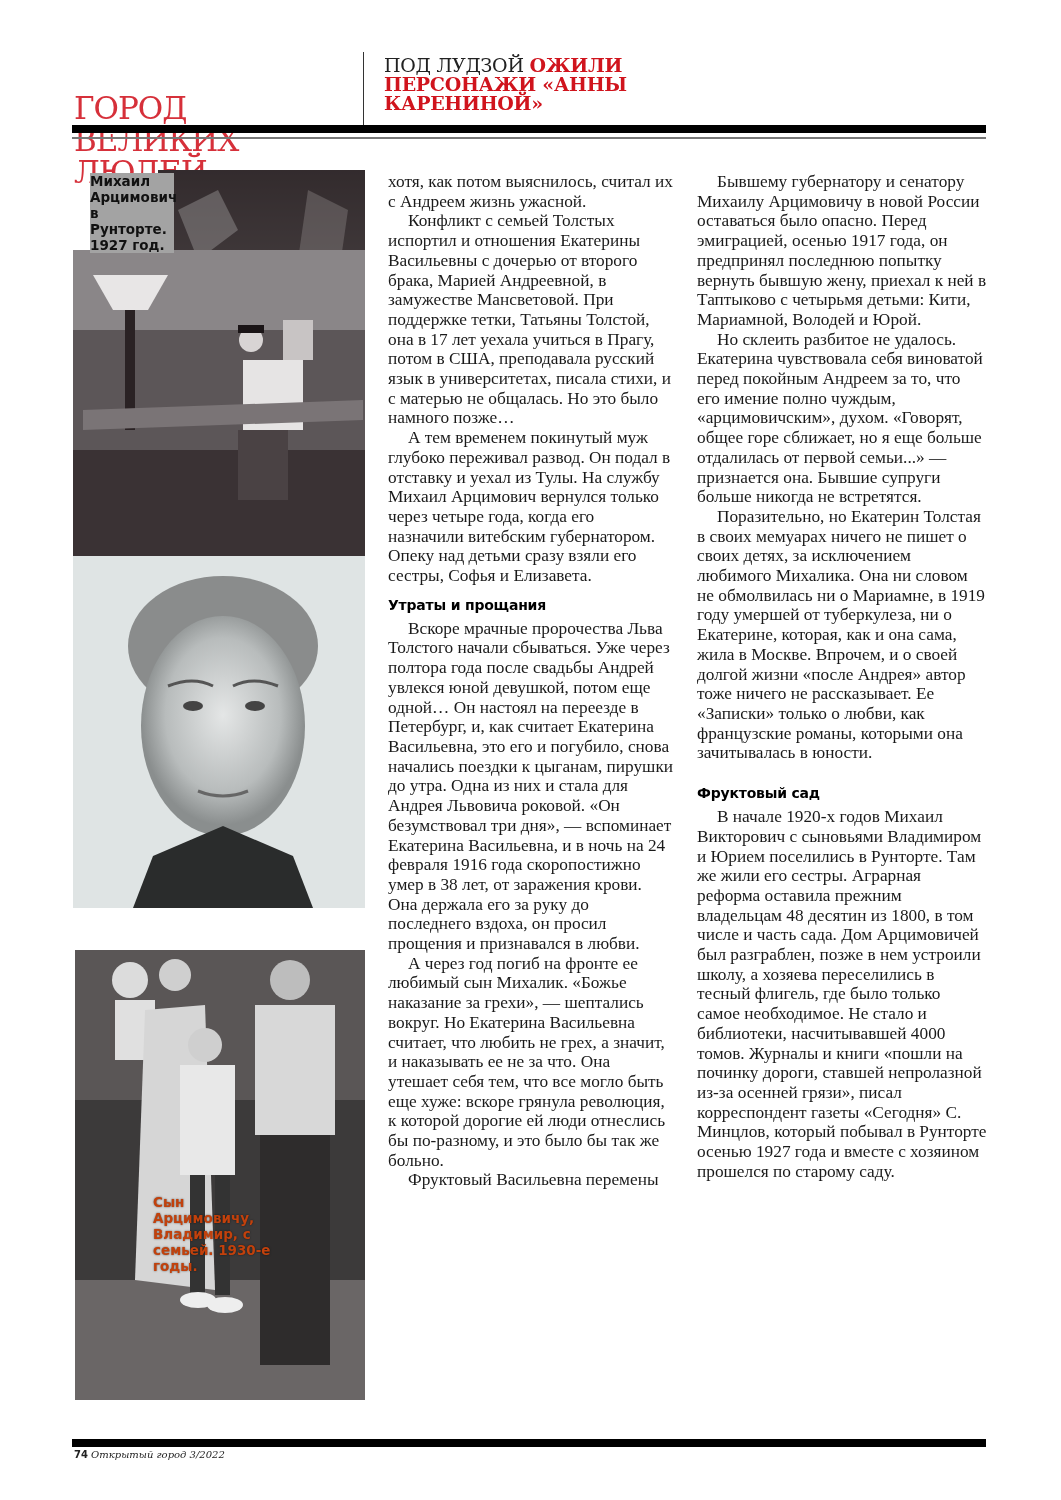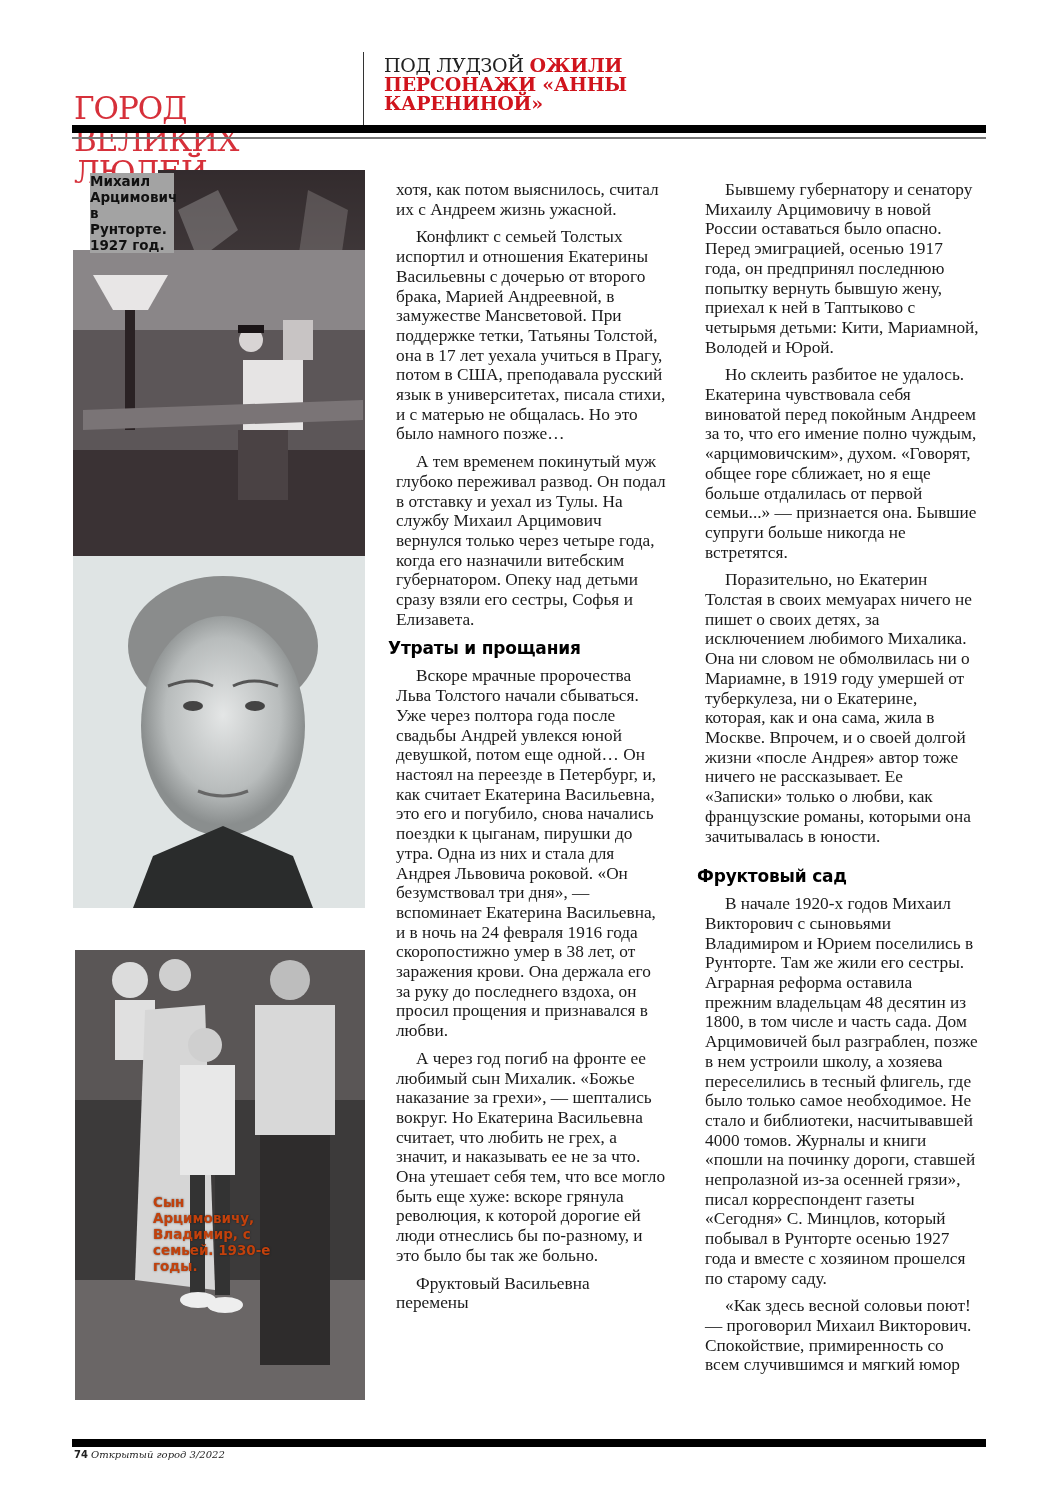--- a/index.html
+++ b/index.html
@@ -23,25 +23,25 @@
   .photo svg { display:block; width:100%; height:100%; }
   .caption {
     font-family:"DejaVu Sans", sans-serif; font-weight:bold;
     font-size:13.5px; line-height:16px; color:#111;
   }
   .caption.light { color:#c2410c; text-shadow:0 0 2px rgba(0,0,0,.6); }
   .col {
     font-family:"Liberation Serif", serif; font-size:17.3px; line-height:19.7px;
     color:#1a1a1a; text-align:left;
   }
-  .col p { margin:8px; text-indent:20px; }
+  .col p { margin:0; text-indent:20px; }
   .col p.noindent { text-indent:0; }
   .col h3 {
     margin:9px 0 4px 0; font-family:"DejaVu Sans", sans-serif; font-weight:bold;
-    font-size:17px; line-height:20px; color:#000; letter-spacing:-0.2px;
+    font-size:14px; line-height:20px; color:#000; letter-spacing:-0.2px;
   }
   .bottombar { left:72px; top:1439px; width:914px; height:8px; background:#000; }
   .footer {
     left:74px; top:1449px; font-family:"DejaVu Serif", serif; font-size:10px; color:#222;
   }
   .footer .pnum { font-family:"DejaVu Sans", sans-serif; font-weight:bold; font-style:normal; }
   .footer .mag { font-style:italic; }
 </style>
 </head>
 <body>
@@ -161,20 +161,19 @@
   <p>А через год погиб на фронте ее любимый сын Михалик. «Божье наказание за грехи», — шептались вокруг. Но Екатерина Васильевна считает, что любить не грех, а значит, и наказывать ее не за что. Она утешает себя тем, что все могло быть еще хуже: вскоре грянула революция, к которой дорогие ей люди отнеслись бы по-разному, и это было бы так же больно.</p>
   <p>Фруктовый Васильевна перемены</p>
 </div>
 
 <div class="abs col" style="left:697px; top:172px; width:290px;">
   <p>Бывшему губернатору и сенатору Михаилу Арцимовичу в новой России оставаться было опасно. Перед эмиграцией, осенью 1917 года, он предпринял последнюю попытку вернуть бывшую жену, приехал к ней в Таптыково с четырьмя детьми: Кити, Мариамной, Володей и Юрой.</p>
   <p>Но склеить разбитое не удалось. Екатерина чувствовала себя виноватой перед покойным Андреем за то, что его имение полно чуждым, «арцимовичским», духом. «Говорят, общее горе сближает, но я еще больше отдалилась от первой семьи...» — признается она. Бывшие супруги больше никогда не встретятся.</p>
   <p>Поразительно, но Екатерин Толстая в своих мемуарах ничего не пишет о своих детях, за исключением любимого Михалика. Она ни словом не обмолвилась ни о Мариамне, в 1919 году умершей от туберкулеза, ни о Екатерине, которая, как и она сама, жила в Москве. Впрочем, и о своей долгой жизни «после Андрея» автор тоже ничего не рассказывает. Ее «Записки» только о любви, как французские романы, которыми она зачитывалась в юности.</p>
   <h3 style="margin-top:20px;">Фруктовый сад</h3>
   <p>В начале 1920-х годов Михаил Викторович с сыновьями Владимиром и Юрием поселились в Рунторте. Там же жили его сестры. Аграрная реформа оставила прежним владельцам 48 десятин из 1800, в том числе и часть сада. Дом Арцимовичей был разграблен, позже в нем устроили школу, а хозяева переселились в тесный флигель, где было только самое необходимое. Не стало и библиотеки, насчитывавшей 4000 томов. Журналы и книги «пошли на починку дороги, ставшей непролазной из-за осенней грязи», писал корреспондент газеты «Сегодня» С. Минцлов, который побывал в Рунторте осенью 1927 года и вместе с хозяином прошелся по старому саду.</p>
-  <p>«Как здесь весной соловьи поют! — проговорил Михаил Викторович. Спокойствие, примиренность со всем случившимся и мягкий юмор</p>
 </div>
 
 <div class="abs bottombar"></div>
 <div class="abs footer">
   <span class="pnum">74</span>
   <span class="mag">Открытый город 3/2022</span>
 </div>
 
 </body></html>

